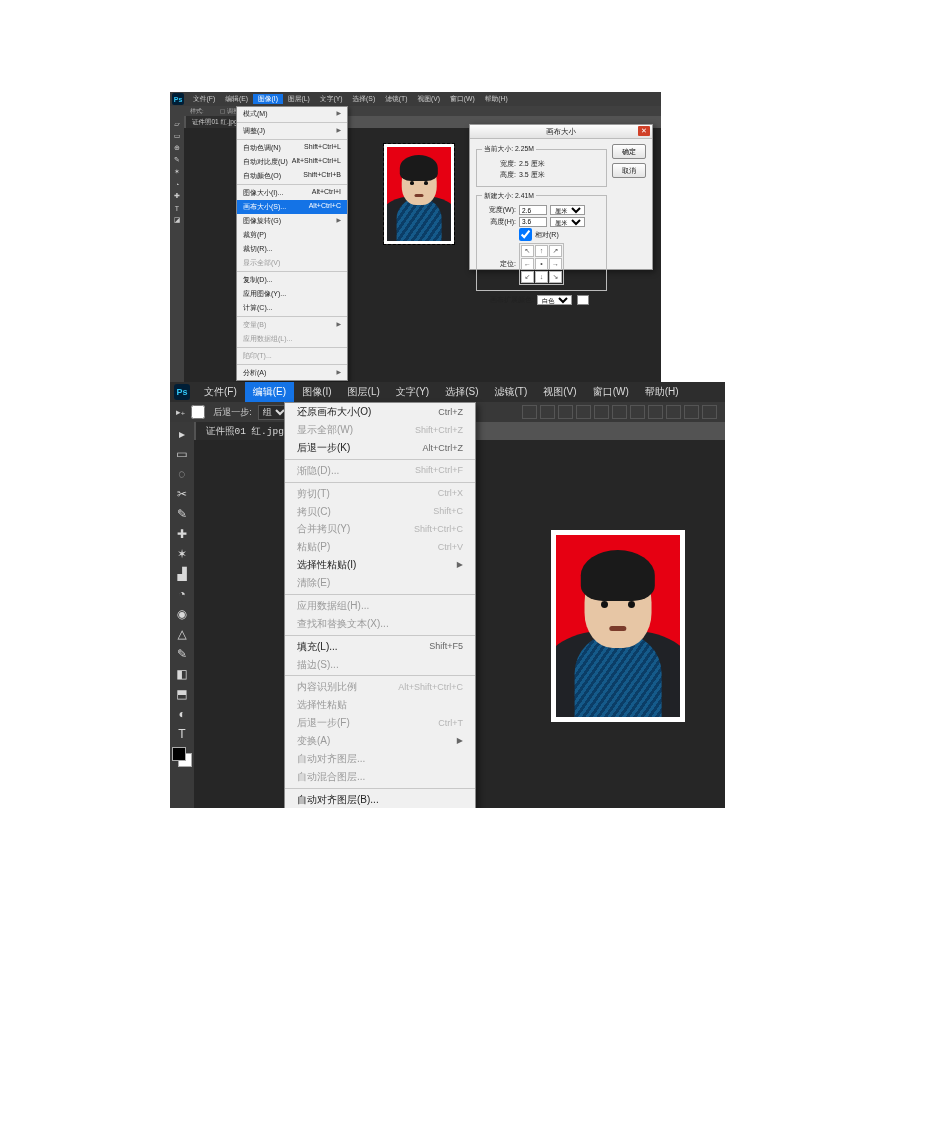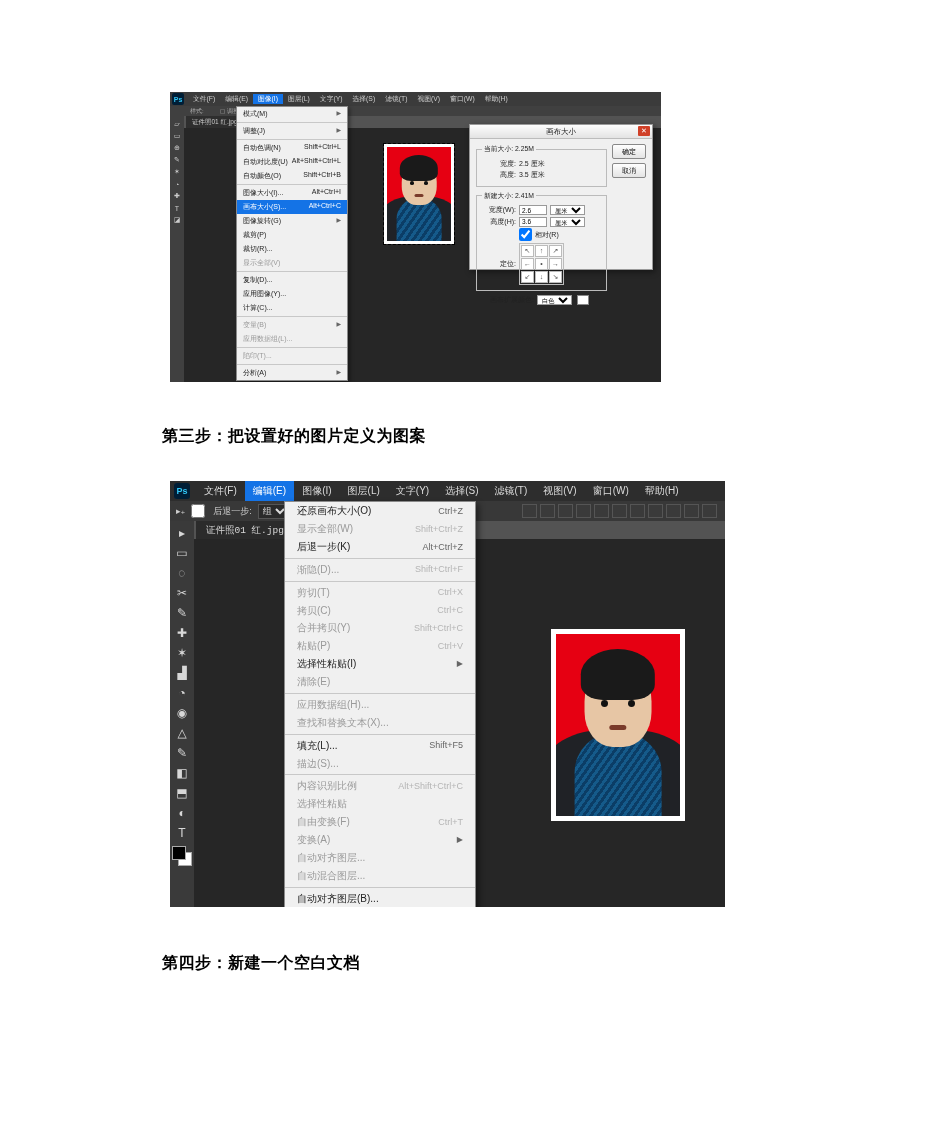--- a/index.html
+++ b/index.html
@@ -330,21 +330,20 @@
           </div>
         </div>
         <div class="btns">
           <button>确定</button>
           <button>取消</button>
         </div>
       </div>
     </div>
   </div>
 
-  <div class="heading first">第三步：把设置好的图片定义为图案</div>
 
   <div class="ps-screenshot fig2">
     <div class="f2-menubar">
       <div class="f2-ps">Ps</div>
       <span class="mi">文件(F)</span>
       <span class="mi active">编辑(E)</span>
       <span class="mi">图像(I)</span>
       <span class="mi">图层(L)</span>
       <span class="mi">文字(Y)</span>
       <span class="mi">选择(S)</span>
@@ -434,21 +433,21 @@
           <span>渐隐(D)...</span>
           <span class="sc">Shift+Ctrl+F</span>
         </div>
         <div class="sep"></div>
         <div class="row dis">
           <span>剪切(T)</span>
           <span class="sc">Ctrl+X</span>
         </div>
         <div class="row dis">
           <span>拷贝(C)</span>
-          <span class="sc">Ctrl+C</span>
+          <span class="sc">Shift+C</span>
         </div>
         <div class="row dis">
           <span>合并拷贝(Y)</span>
           <span class="sc">Shift+Ctrl+C</span>
         </div>
         <div class="row dis">
           <span>粘贴(P)</span>
           <span class="sc">Ctrl+V</span>
         </div>
         <div class="row sub">
@@ -474,34 +473,33 @@
         </div>
         <div class="sep"></div>
         <div class="row dis">
           <span>内容识别比例</span>
           <span class="sc">Alt+Shift+Ctrl+C</span>
         </div>
         <div class="row dis">
           <span>选择性粘贴</span>
         </div>
         <div class="row dis">
-          <span>自由变换(F)</span>
+          <span>后退一步(F)</span>
           <span class="sc">Ctrl+T</span>
         </div>
         <div class="row dis sub">
           <span>变换(A)</span>
         </div>
         <div class="row dis">
           <span>自动对齐图层...</span>
         </div>
         <div class="row dis">
           <span>自动混合图层...</span>
         </div>
         <div class="sep"></div>
         <div class="row">
           <span>自动对齐图层(B)...</span>
         </div>
       </div>
   </div>
 
-  <div class="heading last">第四步：新建一个空白文档</div>
 
 </div>
 
 </body></html>

